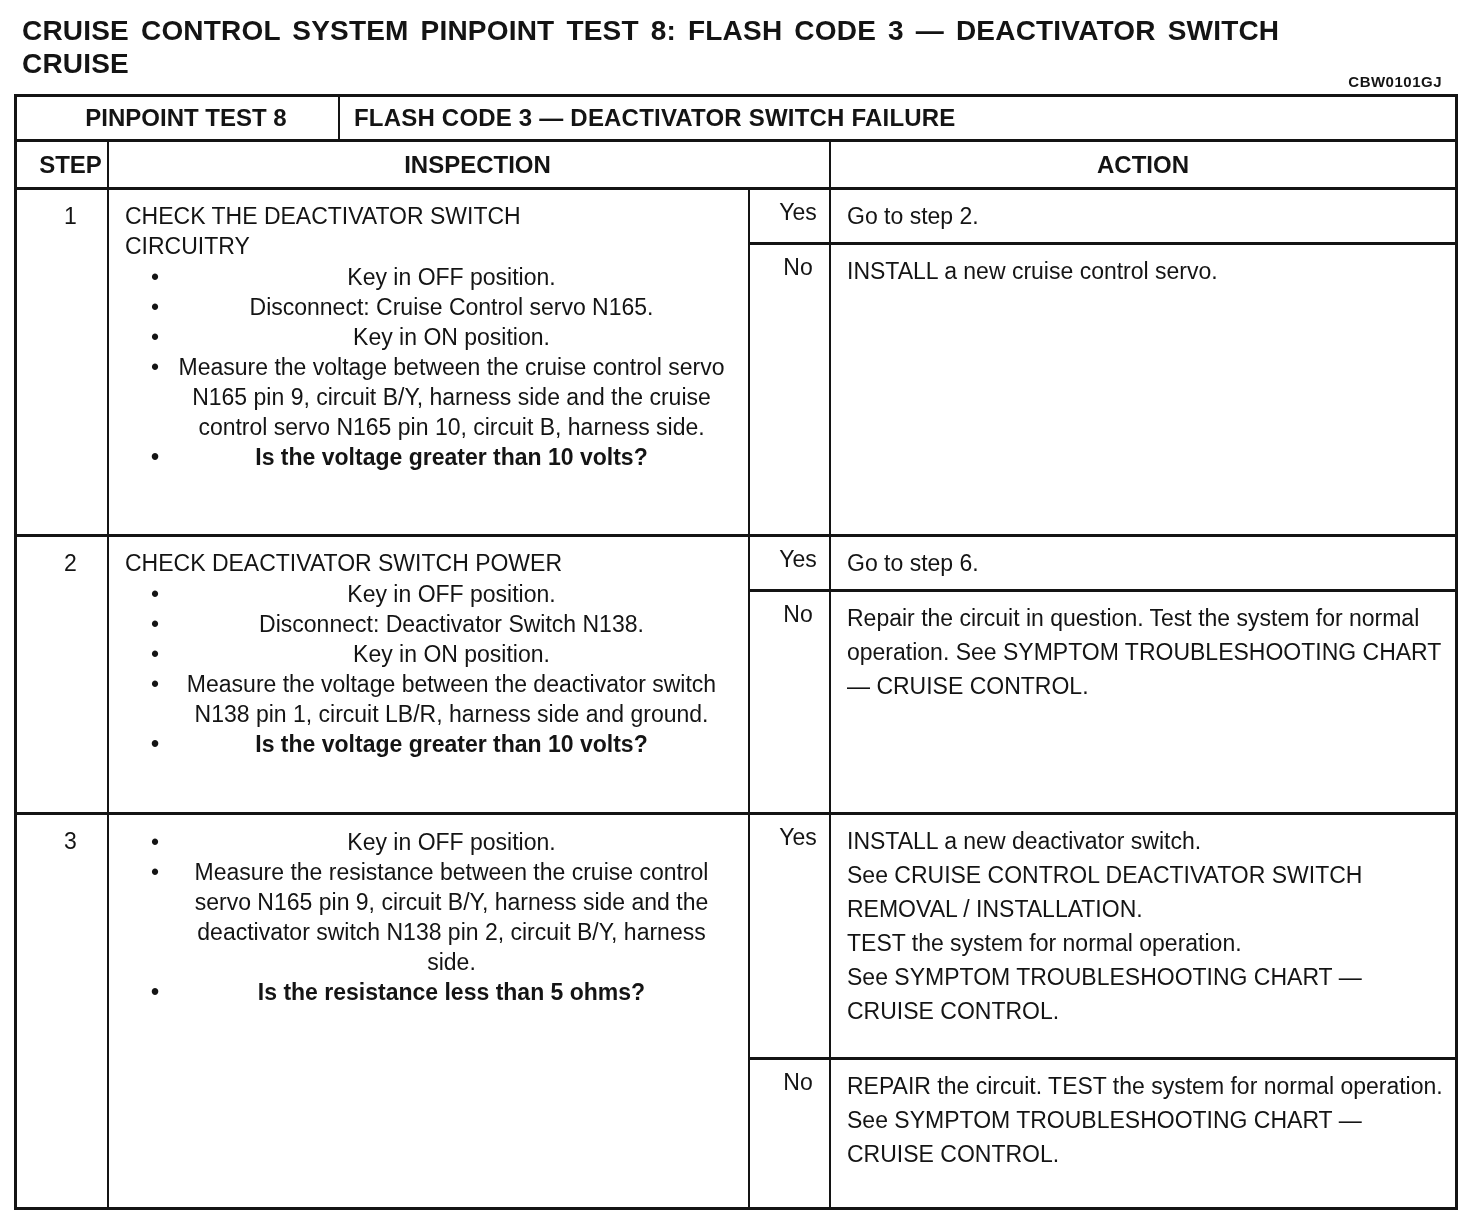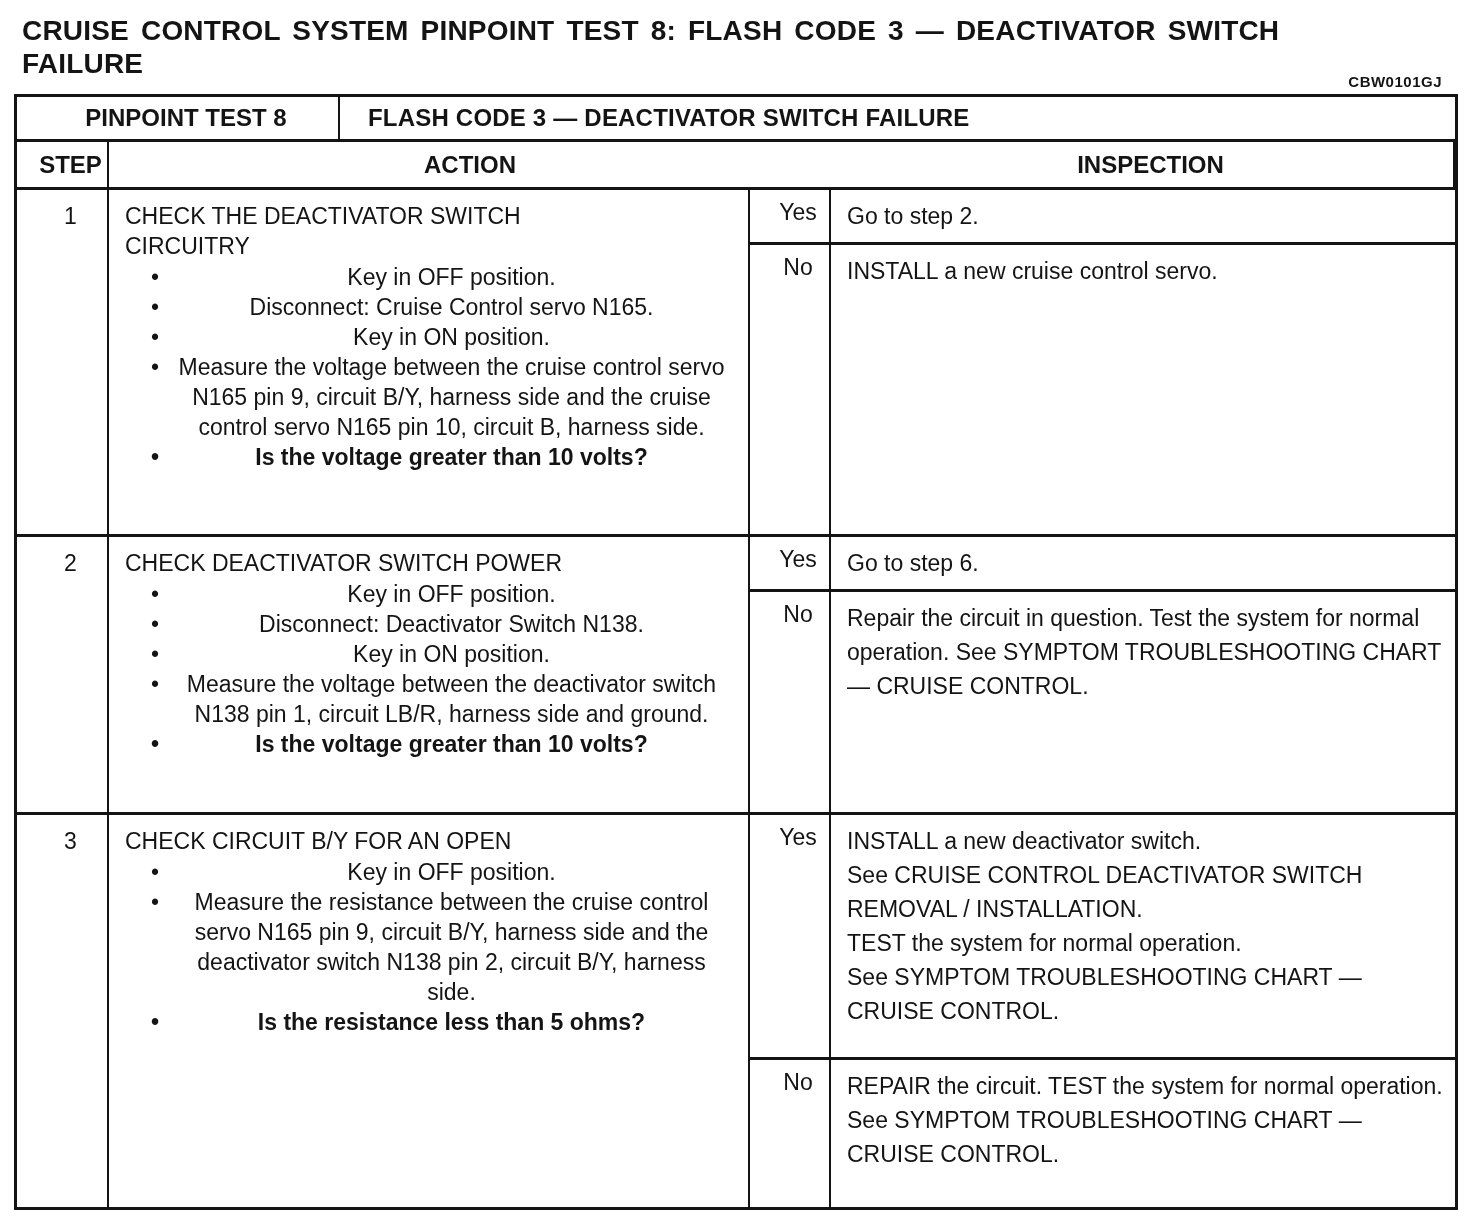--- a/index.html
+++ b/index.html
@@ -46,21 +46,21 @@
 
   .cell { min-width: 0; }
   .v-divider { border-right: 2px solid #141414; padding-left: 17px; }
 
   .c-testlabel {
     display: flex; align-items: center; justify-content: center;
     font-weight: bold; font-size: 24px;
   }
   .c-testtitle {
     display: flex; align-items: center;
-    padding: 4px 28px;
+    padding: 4px 14px;
     font-weight: bold; font-size: 24px;
     letter-spacing: 0.2px;
     text-align: right;
   }
   .c-colhead {
     display: flex; align-items: center; justify-content: center;
     font-weight: bold; font-size: 24px;
   }
 
   
@@ -110,35 +110,35 @@
     white-space: pre-line;
   }
 </style>
 </head>
 <body>
 
 <div class="page">
 
   <div class="title-block">
     <div class="title-line">CRUISE CONTROL SYSTEM PINPOINT TEST 8: FLASH CODE 3 — DEACTIVATOR SWITCH</div>
-    <div class="title-line">FAILURE</div>
+    <div class="title-line">CRUISE</div>
     <span class="doc-code">CBW0101GJ</span>
   </div>
 
   <div class="ptable">
 
     <div class="row row-head1">
       <div class="cell v-divider c-testlabel">PINPOINT TEST 8</div>
       <div class="cell c-testtitle">FLASH CODE 3 — DEACTIVATOR SWITCH FAILURE</div>
     </div>
 
     <div class="row row-head2">
       <div class="cell v-divider c-colhead">STEP</div>
+      <div class="cell v-divider c-colhead">INSPECTION</div>
       <div class="cell c-colhead">ACTION</div>
-      <div class="cell v-divider c-colhead">INSPECTION</div>
     </div>
 
     <div class="row step-row s1">
       <div class="cell v-divider c-stepnum">1</div>
       <div class="cell v-divider c-insp">
         <div class="insp-title">CHECK THE DEACTIVATOR SWITCH
 CIRCUITRY</div>
         <ul class="bullets">
           <li>Key in OFF position.</li>
           <li>Disconnect: Cruise Control servo N165.</li>
@@ -179,21 +179,20 @@
         <div class="sub-row">
           <div class="c-answer v-divider">No</div>
           <div class="c-actiontext">Repair the circuit in question. Test the system for normal operation. See SYMPTOM TROUBLESHOOTING CHART — CRUISE CONTROL.</div>
         </div>
       </div>
     </div>
 
     <div class="row step-row s3">
       <div class="cell v-divider c-stepnum">3</div>
       <div class="cell v-divider c-insp">
-        <div class="insp-title">CHECK CIRCUIT B/Y FOR AN OPEN</div>
         <ul class="bullets">
           <li>Key in OFF position.</li>
           <li>Measure the resistance between the cruise control servo N165 pin 9, circuit B/Y, harness side and the deactivator switch N138 pin 2, circuit B/Y, harness side.</li>
           <li class="q">Is the resistance less than 5 ohms?</li>
         </ul>
       </div>
       <div class="cell c-actions">
         <div class="sub-row h248">
           <div class="c-answer v-divider">Yes</div>
           <div class="c-actiontext">INSTALL a new deactivator switch.

